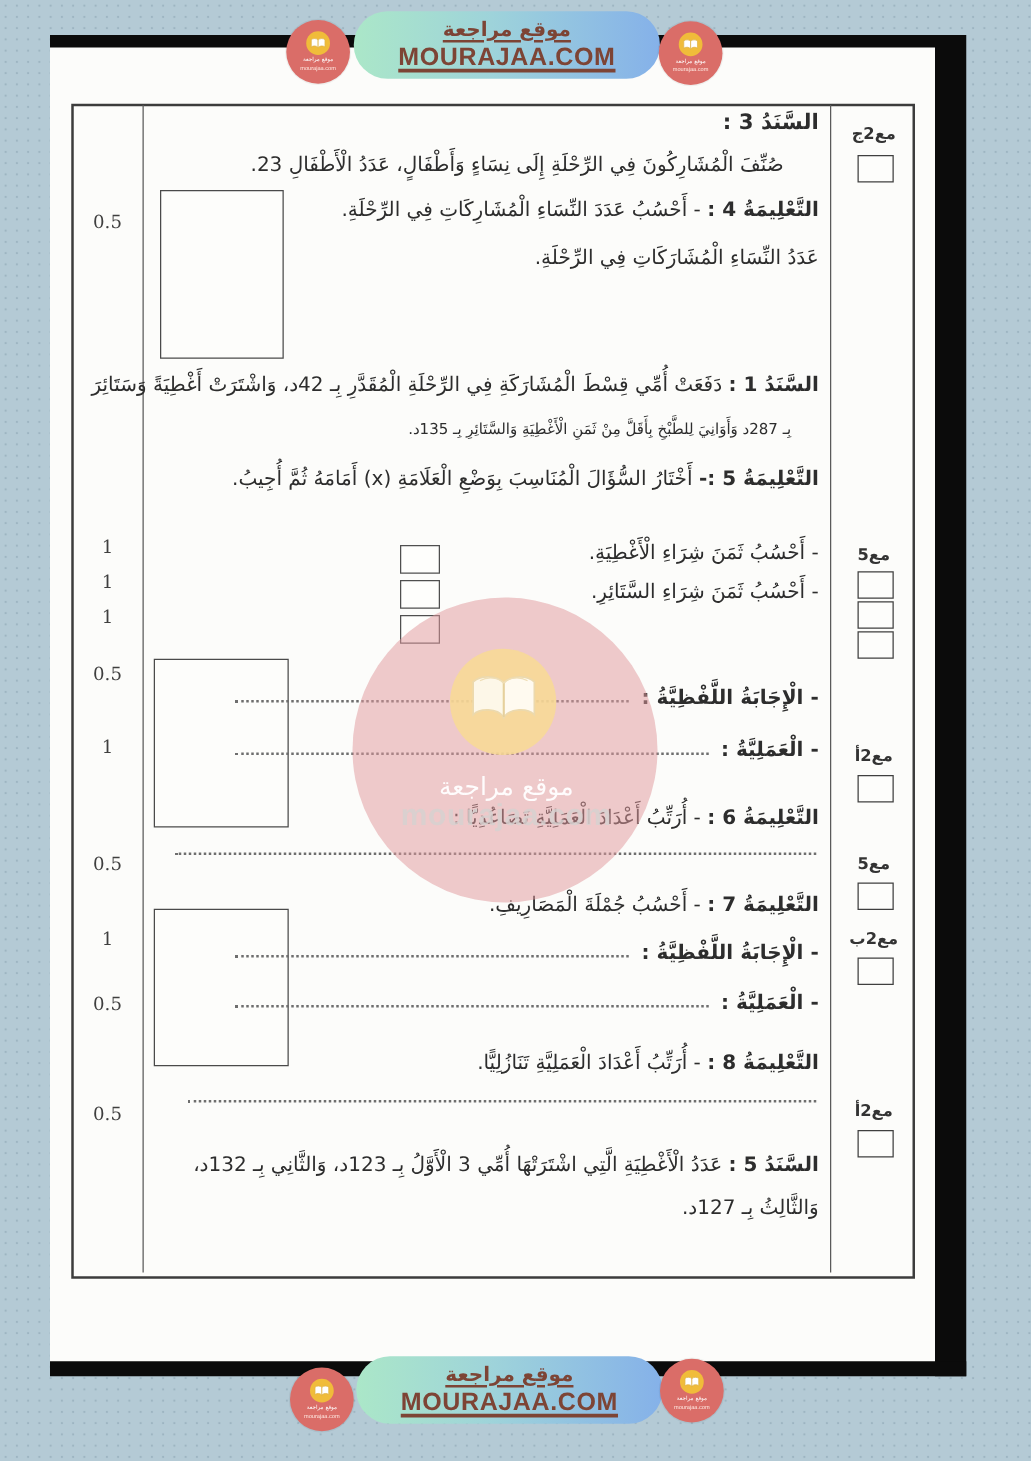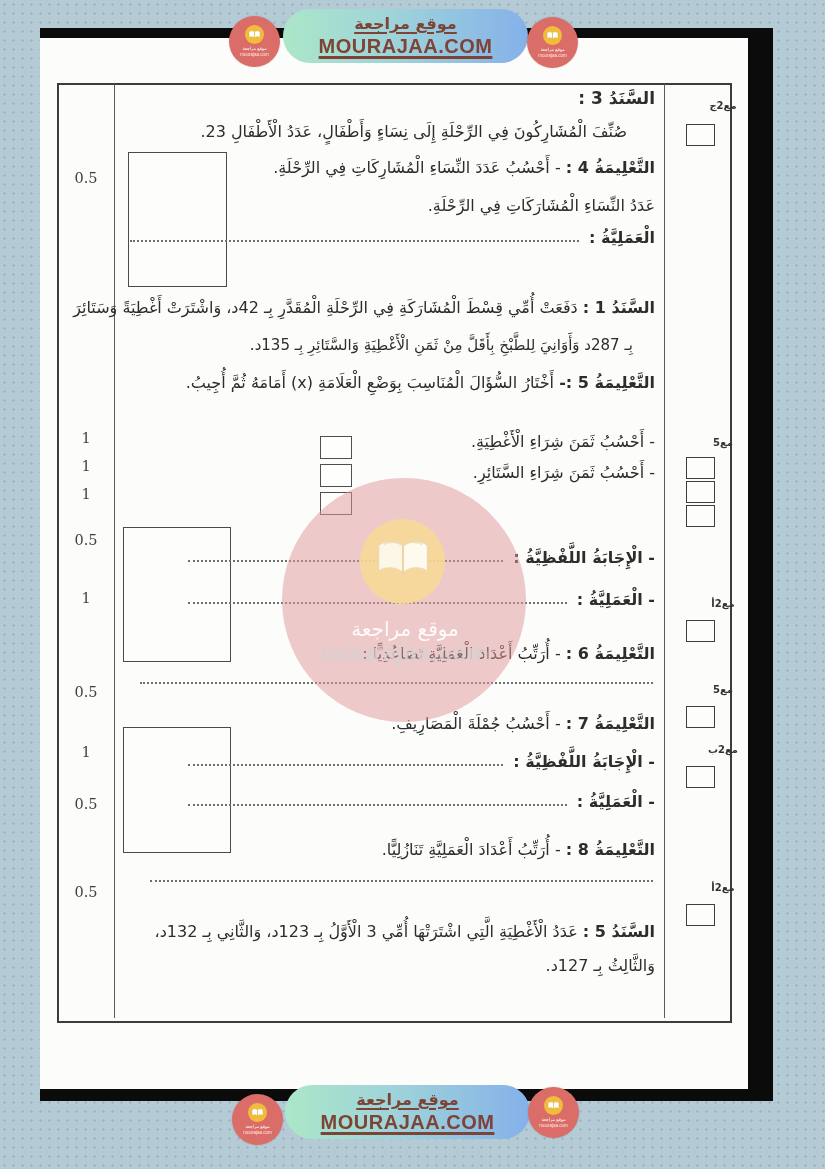--- a/index.html
+++ b/index.html
@@ -17,22 +17,22 @@
   .strip-right{left:748px;top:28px;width:25px;height:1073px;}
   .strip-bottom{left:40px;top:1089px;width:733px;height:12px;}
   
   .frame{position:absolute;left:57px;top:83px;width:671px;height:936px;border:2px solid #3c3c3c;background:transparent;z-index:3;}
   .vline{position:absolute;top:84px;height:934px;width:0;border-left:1.6px solid #5a5a5a;z-index:3;}
   .vline.l{left:114px;} .vline.r{left:664px;}
   
   .score{position:absolute;left:68px;width:36px;text-align:center;font-family:"DejaVu Serif",serif;
          font-size:14.5px;color:#3f3f3f;z-index:4;}
   
-  .crit-label{position:absolute;left:676px;width:46px;text-align:center;font-size:10px;font-weight:bold;
-              color:#333;direction:rtl;z-index:4;margin-left:24px;}
+  .crit-label{position:absolute;left:676px;width:46px;text-align:center;font-size:13px;font-weight:bold;
+              color:#333;direction:rtl;z-index:4;}
   .crit-box{position:absolute;left:686px;width:27px;height:20px;border:1.6px solid #3f3f3f;background:#fdfdfb;z-index:4;}
   
   .line{position:absolute;direction:rtl;text-align:right;color:#2d2d2d;font-size:16px;z-index:4;white-space:nowrap;}
   .lbl{font-weight:bold;}
   .row{display:flex;flex-direction:row;align-items:flex-end;}
   .dotfill{flex:1;border-bottom:2.6px dotted #6e6e6e;margin:0 10px 5px 0;height:0;}
   .dotline{position:absolute;border-bottom:2.6px dotted #6e6e6e;height:0;z-index:4;}
   .ansbox{position:absolute;border:1.7px solid #4a4a4a;background:#fdfdfb;z-index:4;}
   .checkbox{position:absolute;width:30px;height:21px;border:1.7px solid #4f4f4f;background:#fefefc;z-index:4;}
   
@@ -111,27 +111,23 @@
   <div class="checkbox" style="left:320px;top:464px"></div>
   <div class="checkbox" style="left:320px;top:492px"></div>
 
   <div class="line lbl" style="top:88px;right:170px;font-size:17px">السَّنَدُ 3 :</div>
   <div class="line" style="top:122px;right:198px">صُنِّفَ الْمُشَارِكُونَ فِي الرِّحْلَةِ إِلَى نِسَاءٍ وَأَطْفَالٍ، عَدَدُ الْأَطْفَالِ 23.</div>
 
   <div class="line" style="top:158px;right:170px"><span class="lbl">التَّعْلِيمَةُ 4 :</span>​ <span>- أَحْسُبُ عَدَدَ النِّسَاءِ الْمُشَارِكَاتِ فِي الرِّحْلَةِ.</span></div>
 
   <div class="line" style="top:196px;right:170px">عَدَدُ النِّسَاءِ الْمُشَارَكَاتِ فِي الرِّحْلَةِ.</div>
 
-  <div class="line row" style="top:228px;right:170px;left:130px">
-    <span class="lbl">الْعَمَلِيَّةُ :</span>
-    <span class="dotfill"></span>
-  </div>
 
   <div class="line" style="top:298px;right:170px;font-size:16px"><span class="lbl">السَّنَدُ 1 :</span>​ <span>دَفَعَتْ أُمِّي قِسْطَ الْمُشَارَكَةِ فِي الرِّحْلَةِ الْمُقَدَّرِ بِـ 42د، وَاشْتَرَتْ أَغْطِيَةً وَسَتَائِرَ</span></div>
-  <div class="line" style="top:336px;right:192px;font-size:15px">بِـ 287د وَأَوَانِيَ لِلطَّبْخِ بِأَقَلَّ مِنْ ثَمَنِ الْأَغْطِيَةِ وَالسَّتَائِرِ بِـ 135د.</div>
+  <div class="line" style="top:336px;right:192px;font-size:12px">بِـ 287د وَأَوَانِيَ لِلطَّبْخِ بِأَقَلَّ مِنْ ثَمَنِ الْأَغْطِيَةِ وَالسَّتَائِرِ بِـ 135د.</div>
 
   <div class="line" style="top:373px;right:170px;font-size:16px"><span class="lbl">التَّعْلِيمَةُ 5 :-</span>​ <span>أَخْتَارُ السُّؤَالَ الْمُنَاسِبَ بِوَضْعِ الْعَلَامَةِ (x) أَمَامَهُ ثُمَّ أُجِيبُ.</span></div>
 
   <div class="line" style="top:432px;right:170px">- أَحْسُبُ ثَمَنَ شِرَاءِ الْأَغْطِيَةِ.</div>
   <div class="line" style="top:463px;right:170px">- أَحْسُبُ ثَمَنَ شِرَاءِ السَّتَائِرِ.</div>
 
   <div class="line row" style="top:548px;right:170px;left:188px">
     <span class="lbl">- الْإِجَابَةُ اللَّفْظِيَّةُ :</span>
     <span class="dotfill"></span>
   </div>

